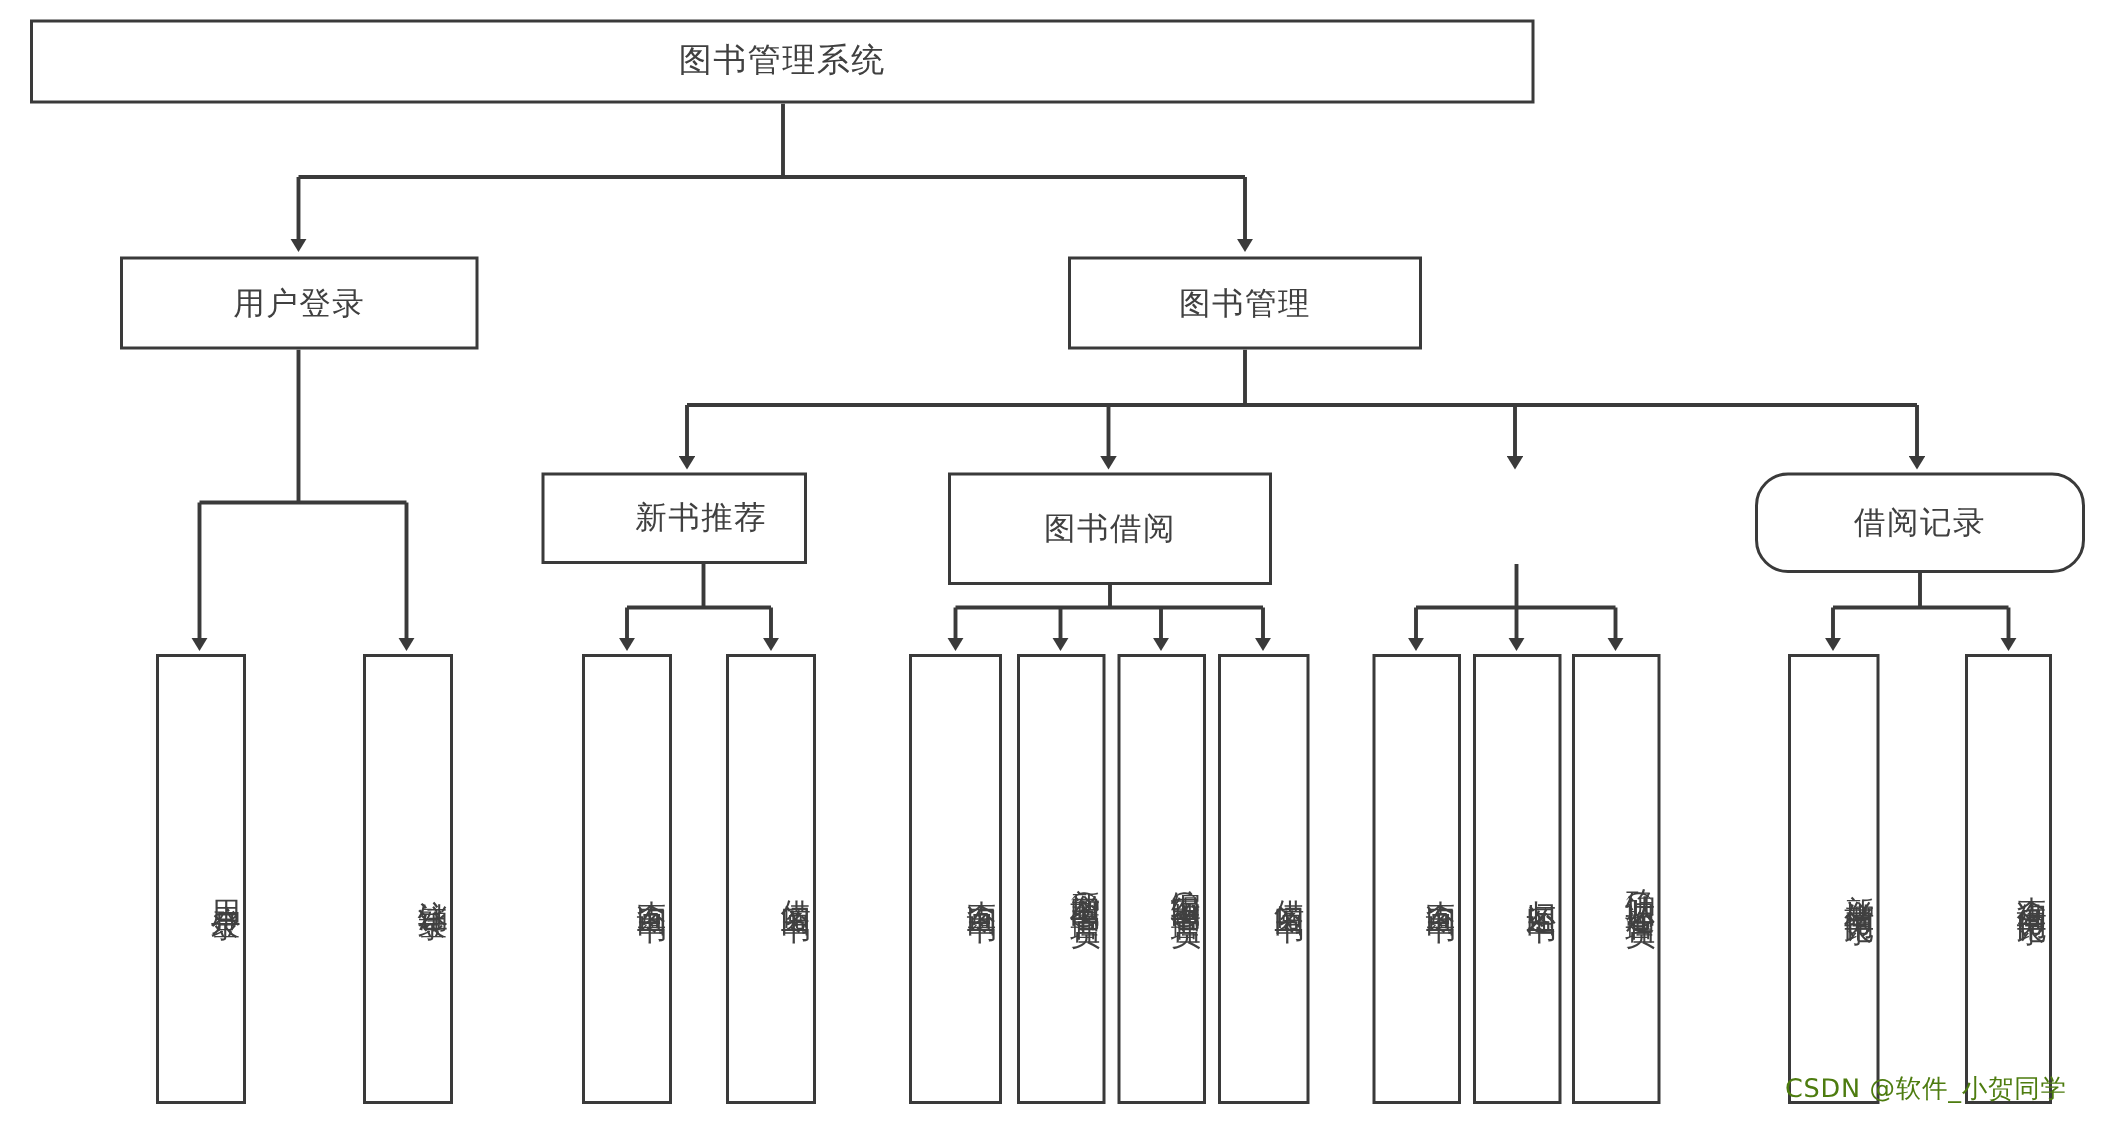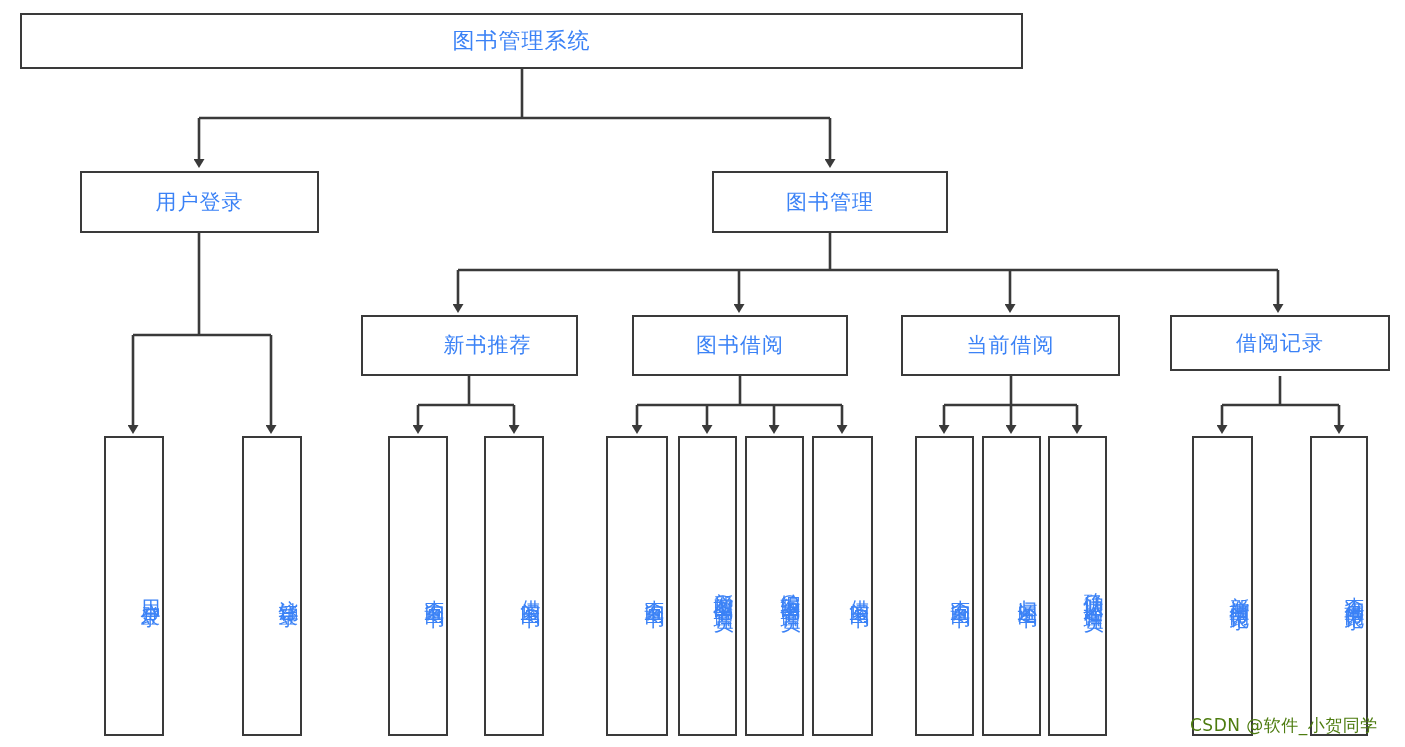--- a/index.html
+++ b/index.html
@@ -22,21 +22,21 @@
     left: 0;
     top: 0;
     width: 1405px;
     height: 747px;
   }
   .node {
     position: absolute;
     box-sizing: border-box;
     border: 2px solid #3a3a3a;
     background: #ffffff;
-    color: #3b82f6;
+    color: #404040;
     display: flex;
     align-items: center;
     justify-content: center;
     line-height: 1.15;
   }
   .node.horiz {
     font-size: 21px;
     letter-spacing: 1px;
   }
   .node.root {
@@ -119,30 +119,27 @@
     <span>图书管理系统</span>
   </div>
 
   <div class="node horiz" style="left:80px; top:171px; width:239px; height:62px;">
     <span>用户登录</span>
   </div>
   <div class="node horiz" style="left:712px; top:171px; width:236px; height:62px;font-family:Liberation Serif, serif;">
     <span>图书管理</span>
   </div>
 
-  <div class="node horiz" style="left:361px; top:315px; width:217px; height:61px;padding-left:36px;">
+  <div class="node horiz" style="left:361px; top:315px; width:177px; height:61px;padding-left:36px;">
     <span>新书推荐</span>
   </div>
-  <div class="node horiz" style="left:632px; top:315px; width:216px; height:61px;">
+  <div class="node horiz" style="left:632px; top:315px; width:216px; height:75px;">
     <span>图书借阅</span>
   </div>
-  <div class="node horiz" style="left:901px; top:315px; width:219px; height:61px;">
-    <span>当前借阅</span>
-  </div>
-  <div class="node horiz" style="left:1170px; top:315px; width:220px; height:56px;">
+  <div class="node horiz" style="left:1170px; top:315px; width:220px; height:67px;border-radius:22px;">
     <span>借阅记录</span>
   </div>
 
   <div class="node vert" style="left:104px; top:436px; width:60px; height:300px;">
     <span>用户登录</span>
   </div>
   <div class="node vert" style="left:242px; top:436px; width:60px; height:300px;">
     <span>注销登录</span>
   </div>
   <div class="node vert" style="left:388px; top:436px; width:60px; height:300px;">

